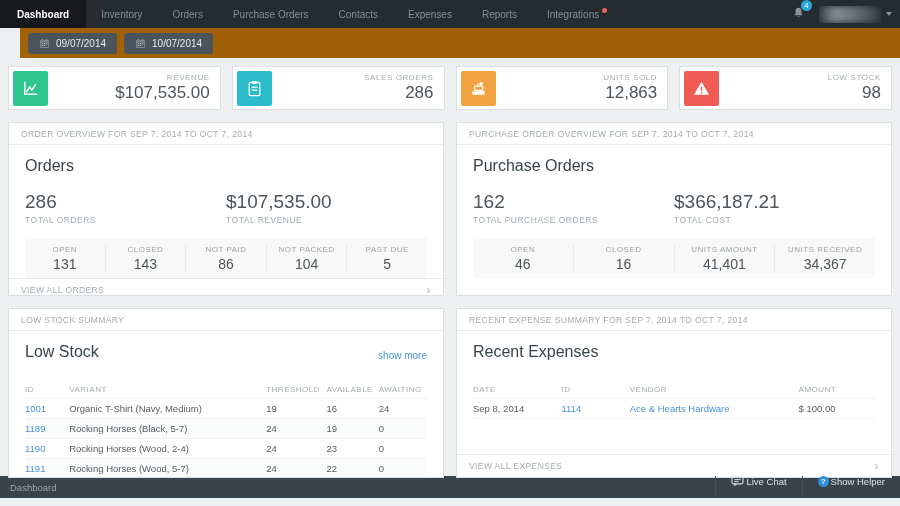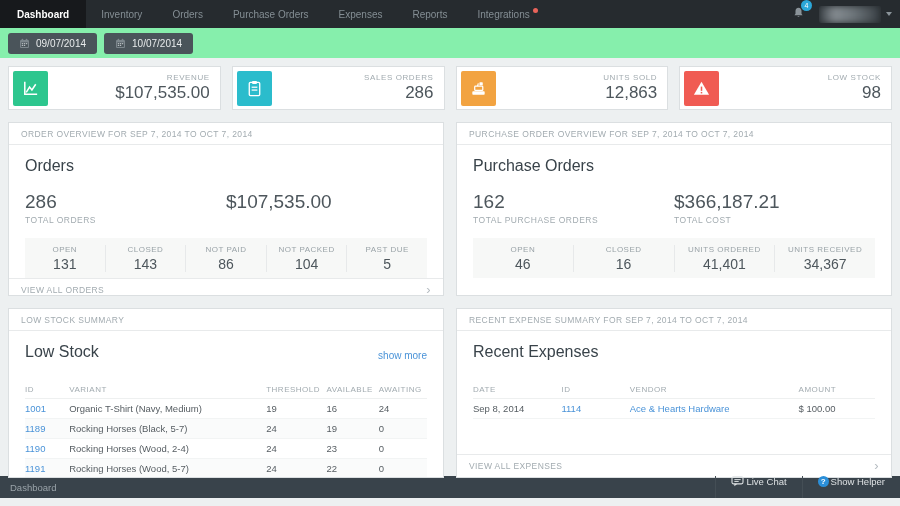--- a/index.html
+++ b/index.html
@@ -11,21 +11,21 @@
   .topnav .tab.active { background:#17191c; color:#ffffff; font-weight:bold; padding:0 17px; }
   .topnav .dot { width:5px; height:5px; border-radius:50%; background:#e8635a; margin-left:3px; margin-bottom:7px; }
   .nav-right { margin-left:auto; display:flex; align-items:center; padding-right:8px; }
   .bell-wrap { position:relative; margin-right:14px; cursor:pointer; }
   .badge { position:absolute; top:-5px; right:-7px; min-width:11px; height:11px; border-radius:50%; background:#2ba7d9; color:#fff; font-size:7px; display:flex; align-items:center; justify-content:center; }
   .user-blur-wrap { width:62px; height:17px; border-radius:2px; overflow:hidden; margin-right:5px; }
   .user-blur { width:100%; height:100%; background:linear-gradient(90deg,#3a4045 0%,#848b90 25%,#6d757a 55%,#4a5156 85%,#31373b 100%); filter:blur(3px); }
   .caret-down { width:0; height:0; border-left:3px solid transparent; border-right:3px solid transparent; border-top:4px solid #8a9399; }
 
   
-  .datebar { height:30px; background:#86efac; display:flex; align-items:center; padding:0 8px; gap:7px; }
+  .datebar { height:30px; background:#a16207; display:flex; align-items:center; padding:0 8px; gap:7px;margin-left:20px; }
   .date-btn { display:inline-flex; align-items:center; gap:6px; background:#4a545a; border:none; border-radius:3px; height:21px; padding:0 11px; color:#e8ebec; font-size:10px; cursor:pointer; }
 
   
   .content { height:418px; padding:8px; }
 
   .cards { display:flex; gap:11px; margin-bottom:12px; }
   .card { flex:1; background:#fff; border:1px solid #dbdfe1; height:44px; display:flex; align-items:center; padding:4px 10px 4px 4px; }
   .card-icon { width:35px; height:35px; border-radius:2px; display:flex; align-items:center; justify-content:center; flex:none; }
   .card-right { margin-left:auto; text-align:right; }
   .card-label { font-size:8px; letter-spacing:.6px; color:#a2abb0; }
@@ -78,20 +78,23 @@
       <span>Dashboard</span>
     </div>
   <div class="tab">
       <span>Inventory</span>
     </div>
   <div class="tab">
       <span>Orders</span>
     </div>
   <div class="tab">
       <span>Purchase Orders</span>
+    </div>
+  <div class="tab">
+      <span>Contacts</span>
     </div>
   <div class="tab">
       <span>Expenses</span>
     </div>
   <div class="tab">
       <span>Reports</span>
     </div>
   <div class="tab">
       <span>Integrations</span>
       <span class="dot"></span>
@@ -205,20 +208,21 @@
       <div class="panel-header">ORDER OVERVIEW FOR SEP 7, 2014 TO OCT 7, 2014</div>
       <div class="panel-body">
         <h2 class="panel-title">Orders</h2>
         <div class="bigstats">
           <div class="bigstat">
             <div class="v">286</div>
             <div class="l">TOTAL ORDERS</div>
           </div>
           <div class="bigstat">
             <div class="v">$107,535.00</div>
+            <div class="l">TOTAL REVENUE</div>
           </div>
         </div>
         <div class="strip">
           <div class="strip-cell">
               <div class="l">OPEN</div>
               <div class="v">131</div>
             </div>
           <div class="strip-cell">
               <div class="l">CLOSED</div>
               <div class="v">143</div>
@@ -260,21 +264,21 @@
         <div class="strip">
           <div class="strip-cell">
               <div class="l">OPEN</div>
               <div class="v">46</div>
             </div>
           <div class="strip-cell">
               <div class="l">CLOSED</div>
               <div class="v">16</div>
             </div>
           <div class="strip-cell">
-              <div class="l">UNITS ORDERED</div>
+              <div class="l">UNITS AMOUNT</div>
               <div class="v">41,401</div>
             </div>
           <div class="strip-cell">
               <div class="l">UNITS RECEIVED</div>
               <div class="v">34,367</div>
             </div>
         </div>
       </div>
     </div>
 

